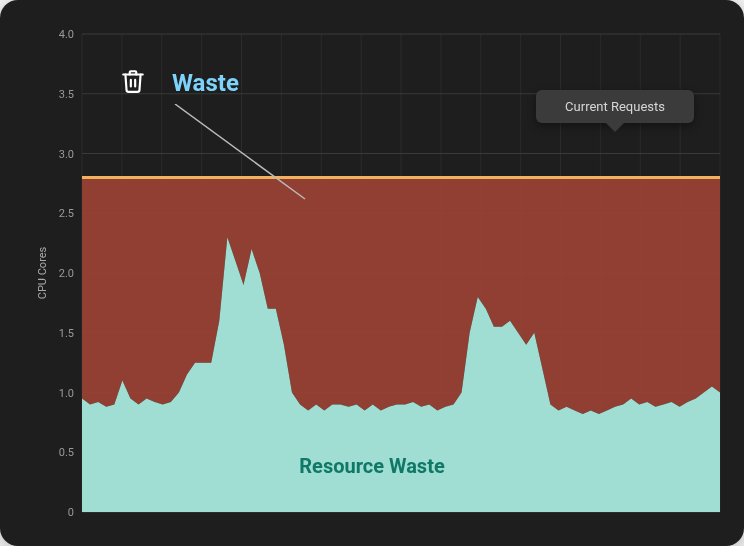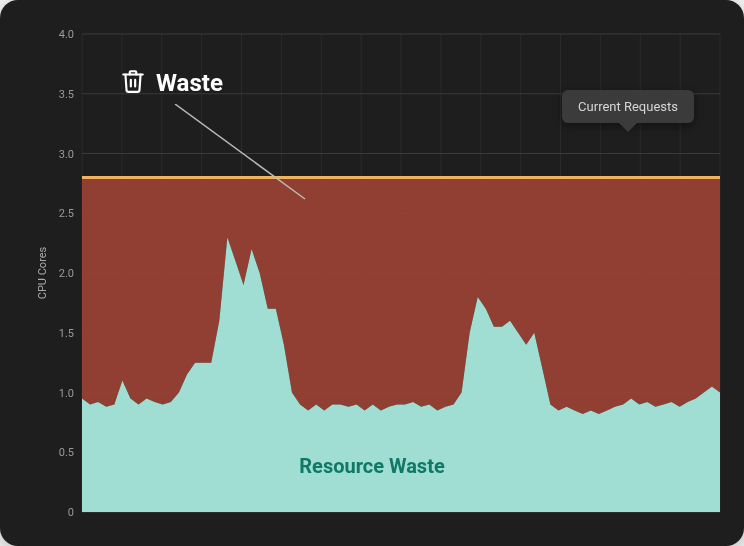--- a/index.html
+++ b/index.html
@@ -30,31 +30,31 @@
   .grid line { stroke: #3a3a3a; stroke-width: 1; }
   .grid-sub line { stroke: #2b2b2b; stroke-width: 1; }
   .tick-label {
     font: 11px/1 -apple-system, "Segoe UI", Roboto, sans-serif;
     fill: #9a9a9a;
     text-anchor: end;
   }
   .waste-label {
     position: absolute;
     left: 120px; top: 68px;
-    display: flex; align-items: center; gap: 10px;
-    color: #ffffff;
+    display: flex; align-items: center; gap: 26px;
+    color: #7dd3fc;
     font: 700 24px/1 -apple-system, "Segoe UI", Roboto, sans-serif;
   }
   .waste-label svg { width: 26px; height: 26px; }
   .tooltip {
     position: absolute;
     right: 50px; top: 90px;
     background: #3b3b3b;
     color: #d6d6d6;
-    padding: 10px 16px;
+    padding: 10px 29px;
     border-radius: 6px;
     font: 13px/1 -apple-system, "Segoe UI", Roboto, sans-serif;
     box-shadow: 0 3px 8px rgba(0,0,0,0.4);
   }
   .tooltip::after {
     content: '';
     position: absolute;
     bottom: -9px; left: 50%;
     transform: translateX(-50%);
     border: 9px solid transparent;

